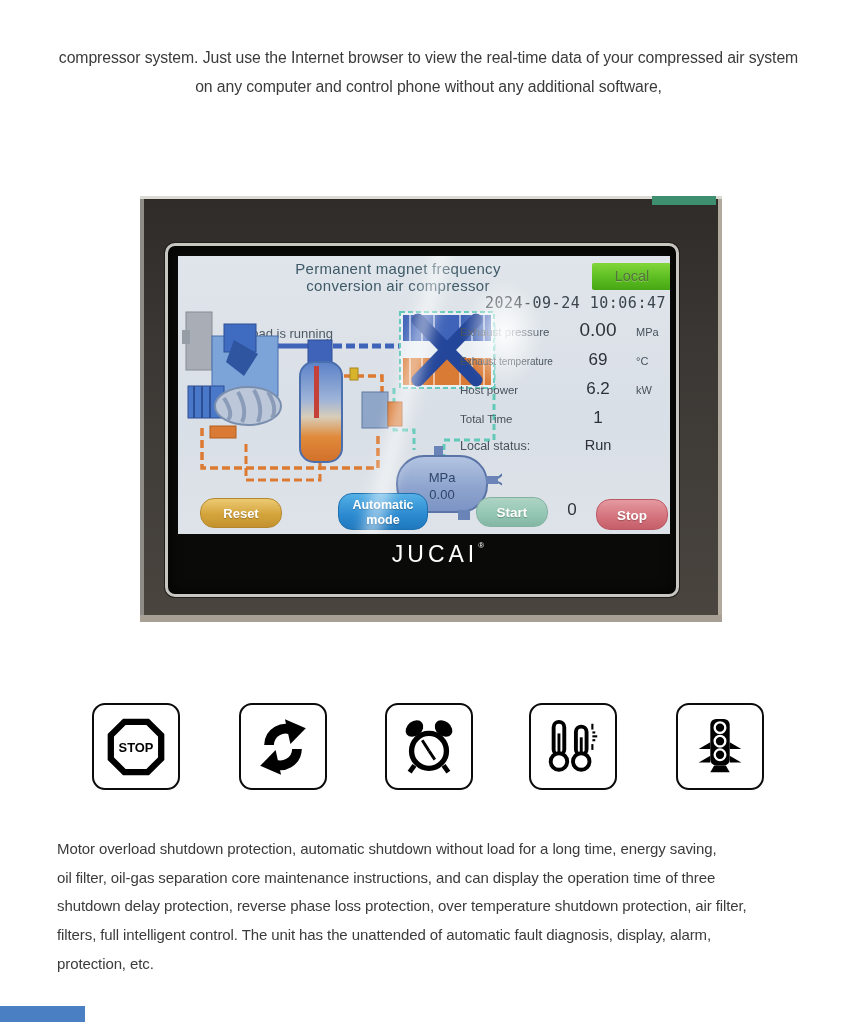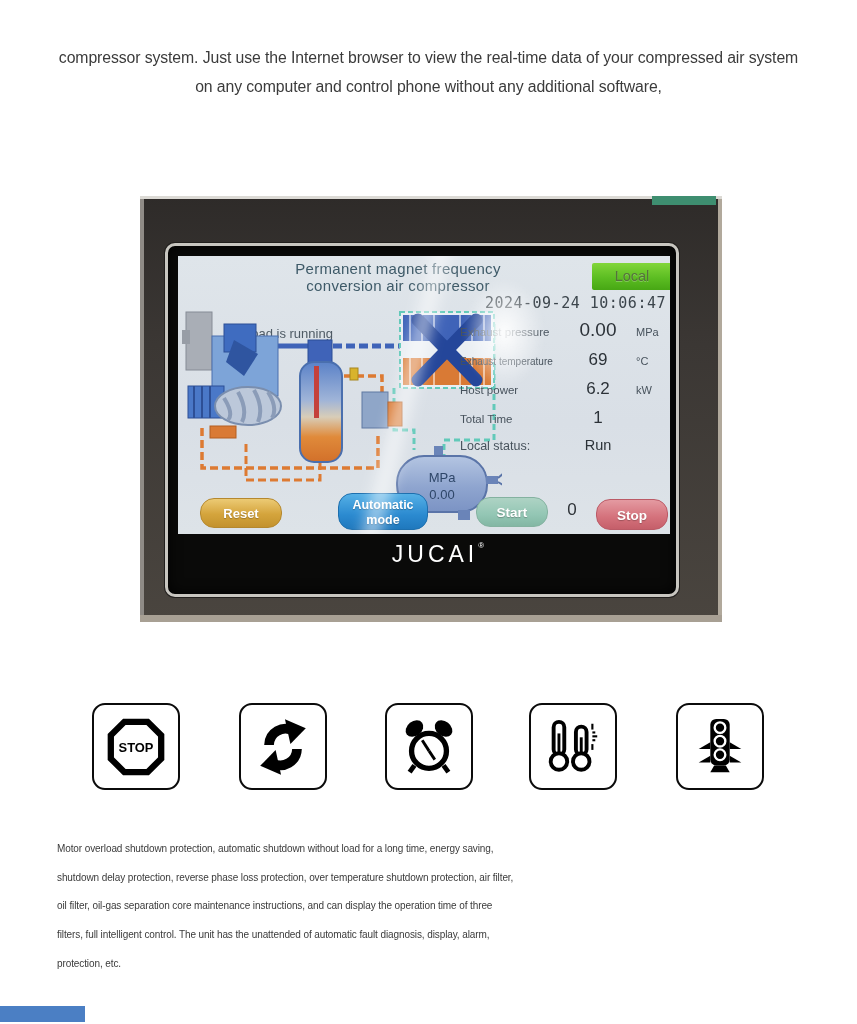--- a/index.html
+++ b/index.html
@@ -3,21 +3,21 @@
 <meta charset="utf-8">
 <style>
   * { margin:0; padding:0; box-sizing:border-box; }
   html,body { width:857px; height:1024px; background:#ffffff; font-family:"Liberation Sans", sans-serif; }
   .page { position:relative; width:857px; height:1024px; background:#fff; overflow:hidden; }
 
   
   .intro { position:absolute; top:44px; left:0; width:857px; text-align:center;
            font-size:15.8px; color:#3b3b3b; line-height:28.6px; letter-spacing:-0.1px; }
   .features { position:absolute; top:835px; left:57px; width:760px; text-align:left;
-              font-size:10px; color:#3b3b3b; line-height:28.7px; letter-spacing:-0.1px; }
+              font-size:15px; color:#3b3b3b; line-height:28.7px; letter-spacing:-0.1px; }
 
   
   .photo { position:absolute; left:140px; top:196px; width:582px; height:426px;
            background:linear-gradient(180deg,#2e2b29 0%,#3b3734 35%,#4a453f 100%); }
   .edge-top { position:absolute; left:0; top:0; width:100%; height:3px; background:#dcdad5; }
   .edge-bottom { position:absolute; left:0; bottom:0; width:100%; height:7px; background:#a8a094; }
   .edge-left { position:absolute; left:0; top:3px; bottom:7px; width:4px; background:#8f8b86; }
   .edge-right { position:absolute; right:0; top:3px; bottom:7px; width:4px; background:#b1a99c; }
   .green-tab { position:absolute; left:512px; top:0; width:64px; height:9px; }
 
@@ -285,20 +285,20 @@
       <polygon points="22,27 10,34 22,34" fill="#000"></polygon>
       <polygon points="42,27 54,34 42,34" fill="#000"></polygon>
       <polygon points="22,41 10,48 22,48" fill="#000"></polygon>
       <polygon points="42,41 54,48 42,48" fill="#000"></polygon>
       <polygon points="26,51 38,51 42,58 22,58" fill="#000"></polygon>
     </svg>
   </div>
 
   <div class="features">
     <div>Motor overload shutdown protection, automatic shutdown without load for a long time, energy saving,</div>
+    <div>oil filter, oil-gas separation core maintenance instructions, and can display the operation time of three</div>
     <div>shutdown delay protection, reverse phase loss protection, over temperature shutdown protection, air filter,</div>
-    <div>oil filter, oil-gas separation core maintenance instructions, and can display the operation time of three</div>
     <div>filters, full intelligent control. The unit has the unattended of automatic fault diagnosis, display, alarm,</div>
     <div>protection, etc.</div>
   </div>
 
   <div class="bottom-bar" style="background:#4b7fc4"></div>
 </div>
 
 </body></html>

